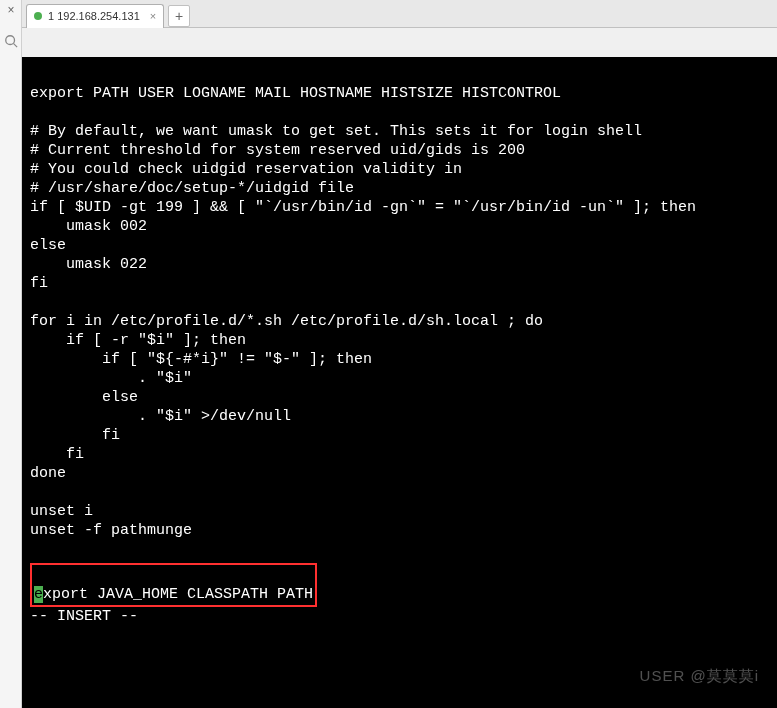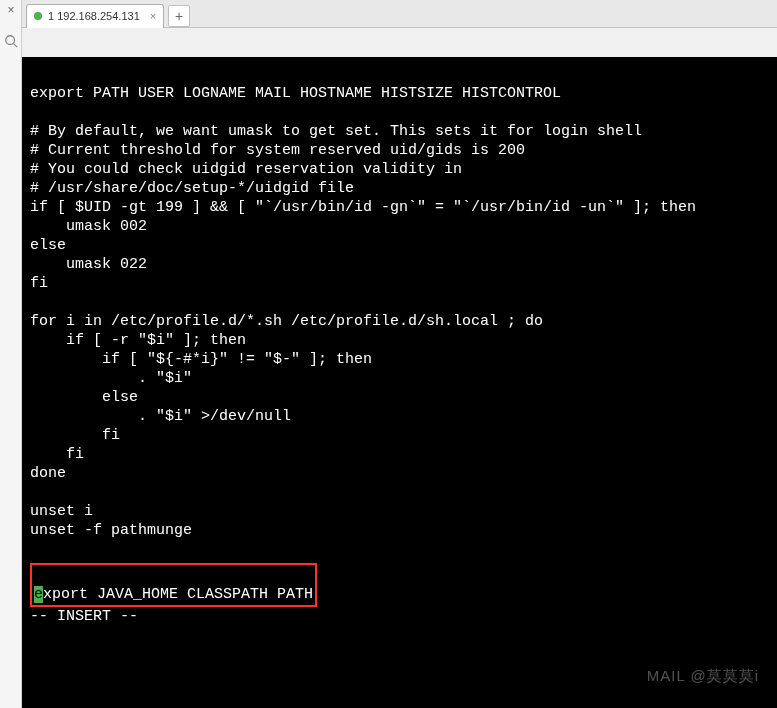--- a/index.html
+++ b/index.html
@@ -63,13 +63,13 @@
     fi
 done
 
 unset i
 unset -f pathmunge
 </span>
 <div class="highlight-box">
 <span class="cursor-block">e</span><span>xport JAVA_HOME CLASSPATH PATH</span></div>
 <span>-- INSERT --</span></div>
 
-<div class="watermark">MAIL @莫莫莫i</div>
+<div class="watermark">USER @莫莫莫i</div>
 
 </body></html>

